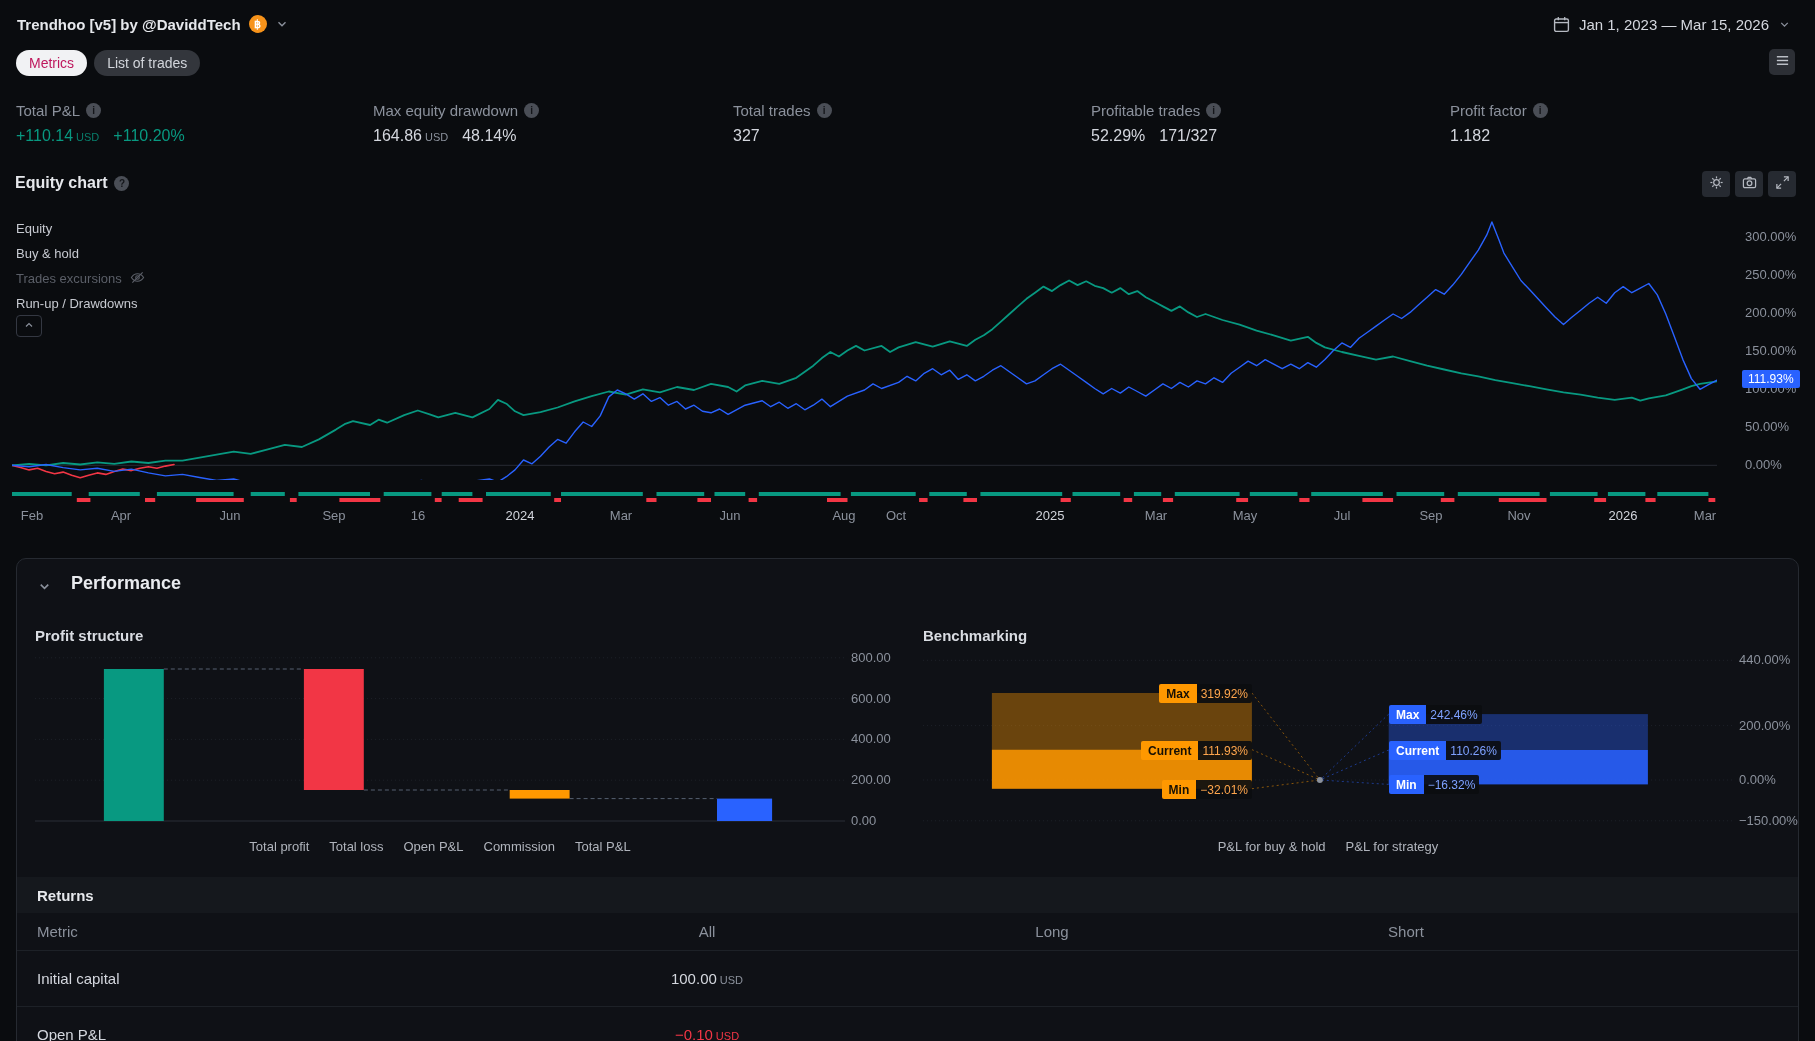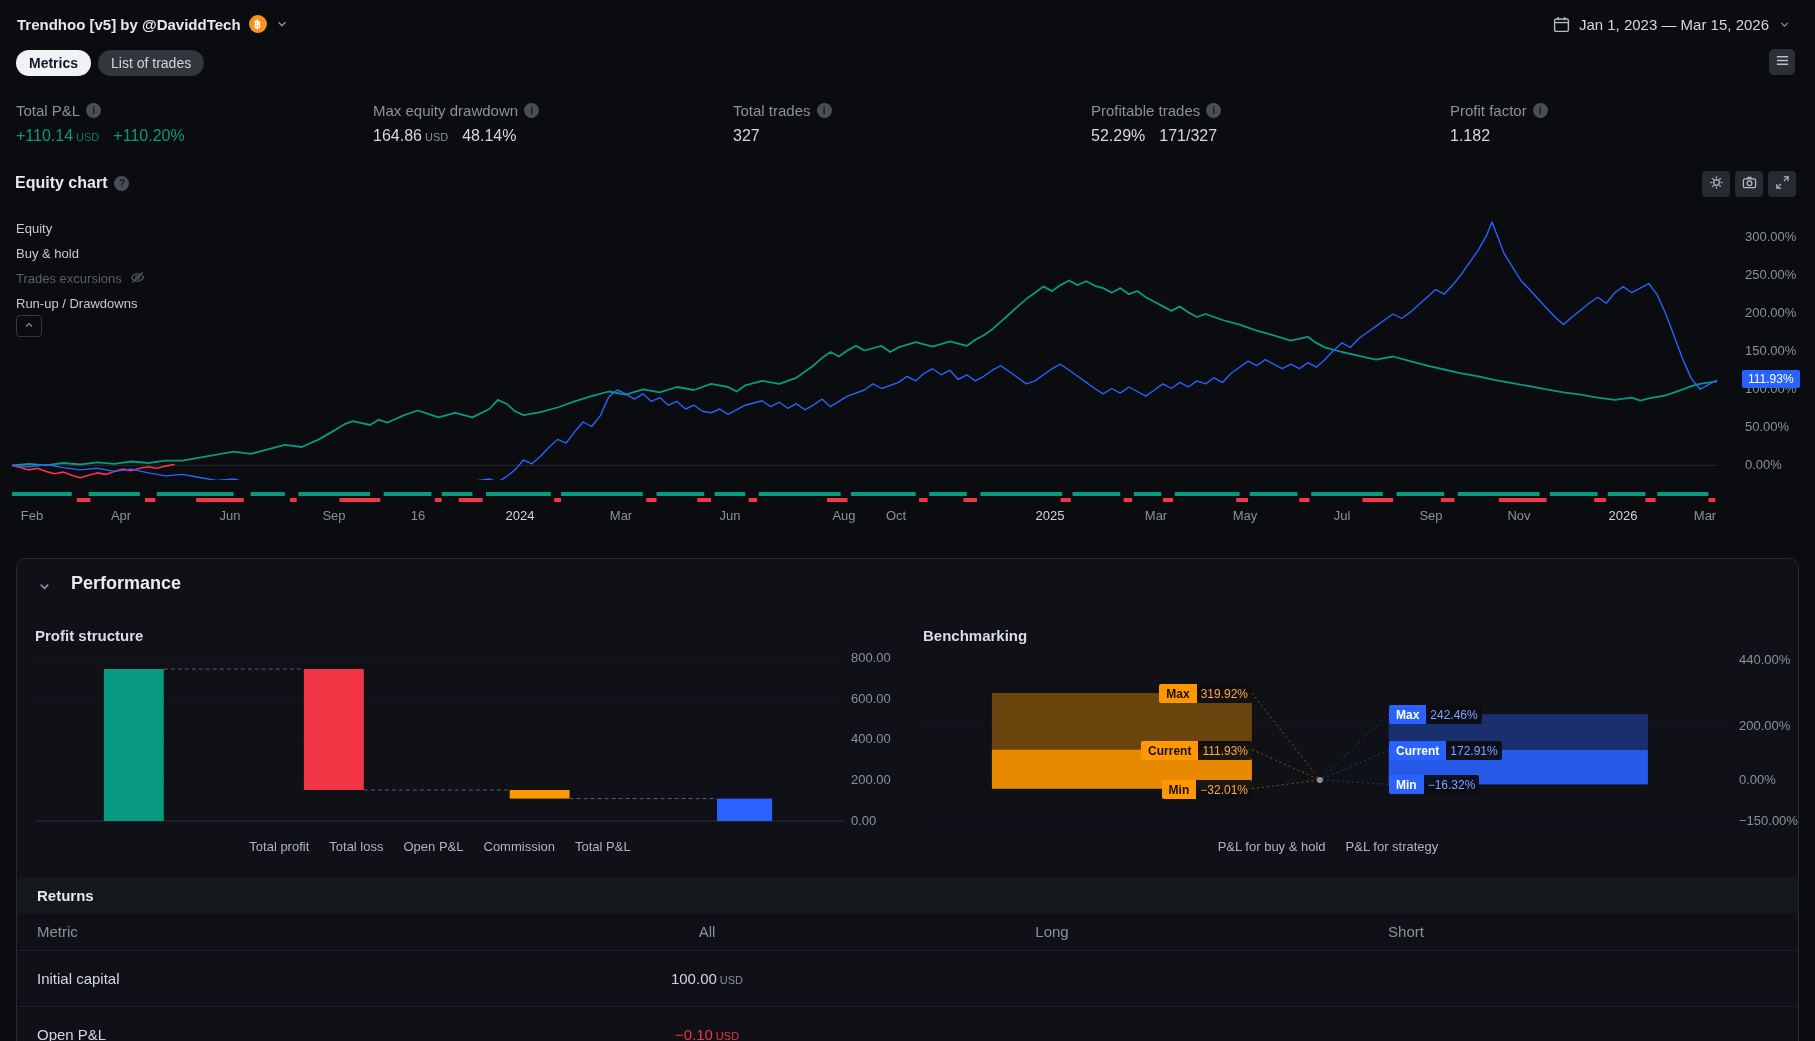--- a/index.html
+++ b/index.html
@@ -13,21 +13,21 @@
   .tb-left{display:flex;align-items:center;gap:8px}
   .tb-title{font-size:15px;font-weight:700;color:#e6e8ec;cursor:pointer}
   .btc{width:18px;height:18px;border-radius:50%;background:#f7931a;color:#fff;font-size:11px;font-weight:700;display:inline-flex;align-items:center;justify-content:center}
   .tb-right{display:flex;align-items:center;gap:9px;font-size:15px;color:#d4d7de;cursor:pointer}
   .icn{color:#b6bac2;display:inline-flex}
   .icn.dim{color:#8b919c}
 
   
   .tabs{position:absolute;top:50px;left:16px;display:flex;gap:7px}
   .tab{height:26px;padding:0 13px;border-radius:13px;font-size:14px;display:inline-flex;align-items:center;cursor:pointer}
-  .tab.active{background:#f1f2f4;color:#0f172a;font-weight:700}
+  .tab.active{background:#f1f2f4;color:#be185d;font-weight:400}
   .tab.inactive{background:#33363c;color:#d2d5db}
   .list-btn{position:absolute;top:49px;right:20px;width:26px;height:26px;border-radius:5px;background:#2c2f35;border:none;display:flex;align-items:center;justify-content:center;cursor:pointer;color:#c3c7ce}
 
   
   .metrics{position:absolute;top:102px;left:0;right:0;height:58px}
   .metric{position:absolute;top:0}
   .m-label{display:flex;align-items:center;gap:6px;font-size:15px;color:#8b919c}
   .info{width:15px;height:15px;border-radius:50%;background:#4a4e56;color:#14161a;font-size:10px;font-weight:700;display:inline-flex;align-items:center;justify-content:center;font-style:normal;cursor:pointer}
   .m-value{margin-top:8px;font-size:16px;color:#d4d7de}
   .m-value .u{font-size:11px;margin-left:3px;color:#8b919c}
@@ -404,21 +404,21 @@
           <div class="tagrow" style="top:131px;right:481px">
             <span class="tag-name" style="background:#ff9800;color:#171004">Min</span>
             <span class="tag-val" style="color:#ffa64d">−32.01%</span>
           </div>
           <div class="tagrow" style="top:56px;left:466px">
             <span class="tag-name" style="background:#2962ff;color:#ffffff">Max</span>
             <span class="tag-val" style="color:#7ea1ff">242.46%</span>
           </div>
           <div class="tagrow" style="top:92px;left:466px">
             <span class="tag-name" style="background:#2962ff;color:#ffffff">Current</span>
-            <span class="tag-val" style="color:#7ea1ff">172.91%</span>
+            <span class="tag-val" style="color:#7ea1ff">110.26%</span>
           </div>
           <div class="tagrow" style="top:126px;left:466px">
             <span class="tag-name" style="background:#2962ff;color:#ffffff">Min</span>
             <span class="tag-val" style="color:#7ea1ff">−16.32%</span>
           </div>
         </div>
       <div id="bench-yaxis" class="cb-yaxis">
           <div class="ax-l" style="top:37px">440.00%</div>
           <div class="ax-l" style="top:103px">200.00%</div>
           <div class="ax-l" style="top:157px">0.00%</div>

